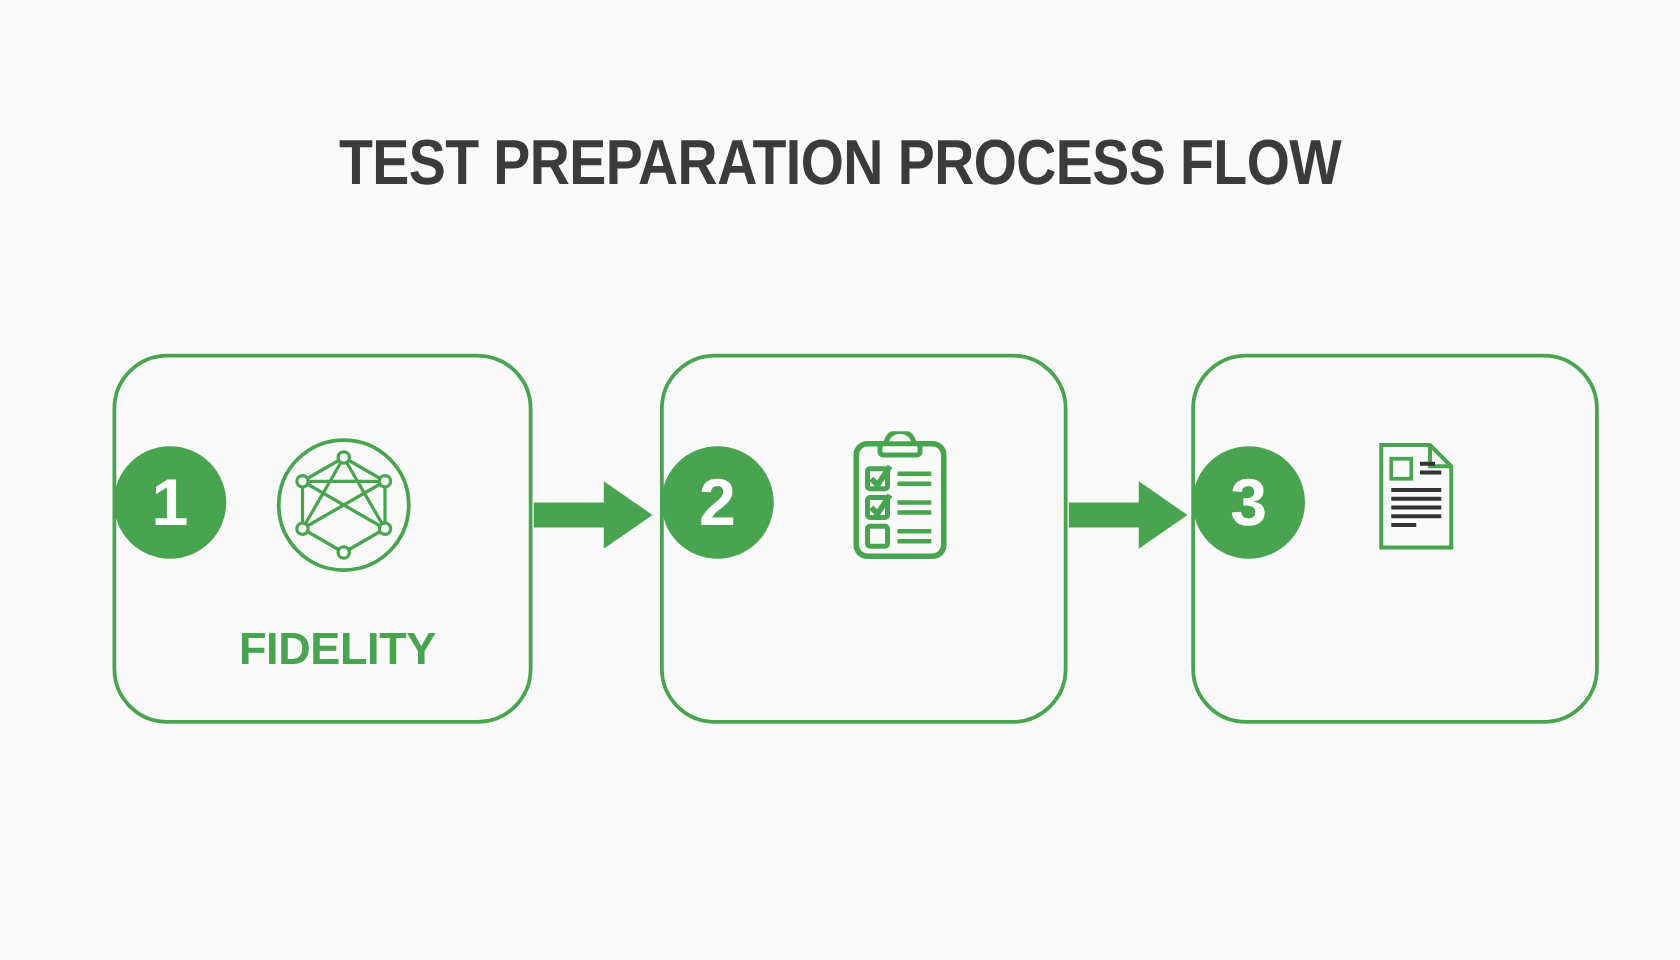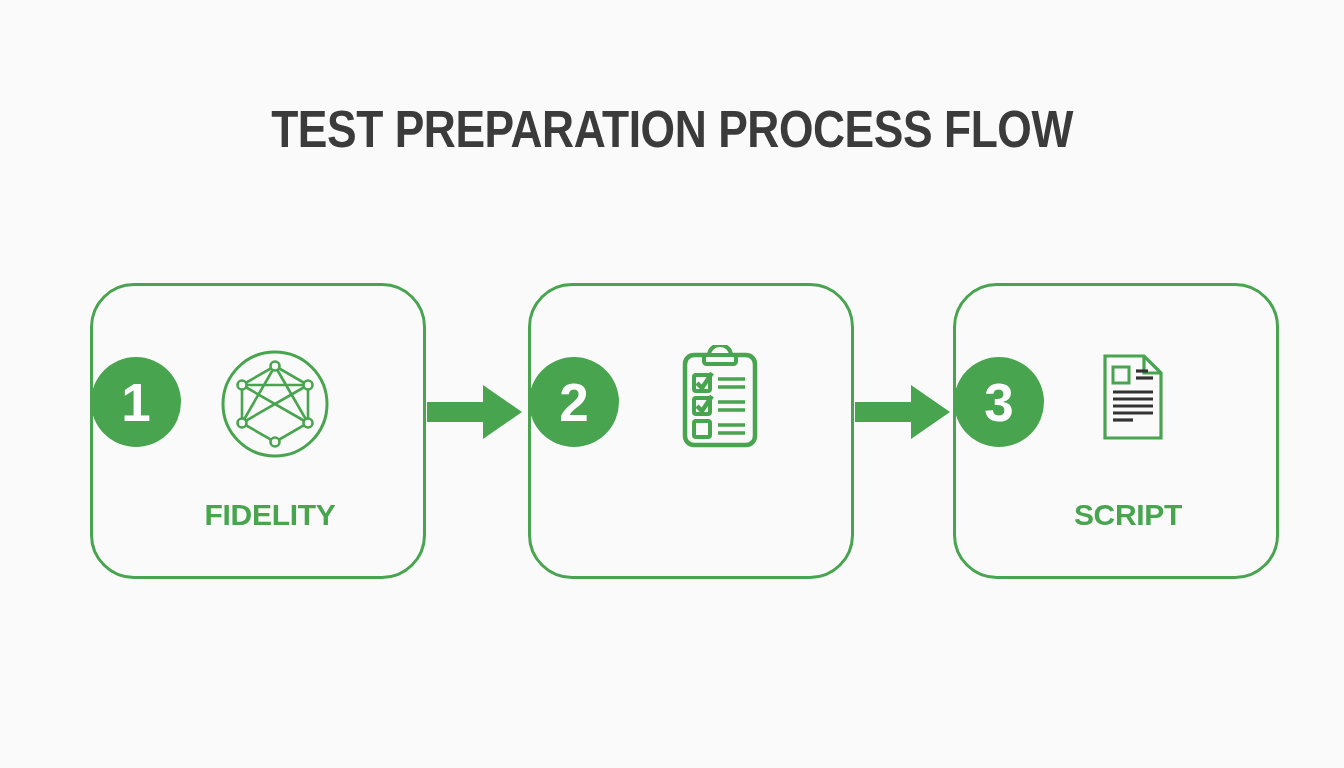--- a/index.html
+++ b/index.html
@@ -42,21 +42,21 @@
     display: flex; align-items: center; justify-content: center;
     line-height: 1;
   }
   .icon-wrap { position: absolute; color: var(--green, #48A44F); }
   .icon-net  { left: 127px; top: 63px; }
   .icon-clip { left: 150px; top: 59px; }
   .icon-doc  { left: 143px; top: 66px; }
   .step-label {
     position: absolute; left: 12px; top: 212px; width: 100%;
     text-align: center;
-    font-size: 30px; font-weight: 700; letter-spacing: -0.3px;
+    font-size: 36px; font-weight: 700; letter-spacing: -0.3px;
     color: var(--green, #48A44F);
     white-space: nowrap;
   }
   .arrow { position: absolute; top: 385px; width: 96px; height: 54px; }
   .arrow-1 { left: 427px; }
   .arrow-2 { left: 855px; }
   .arrow .shaft {
     position: absolute; left: 0; top: 17px;
     width: 57px; height: 20px;
     background: var(--green, #48A44F);
@@ -148,14 +148,13 @@
         <path d="M37 19 H49"></path>
         <path d="M37 26 H54"></path>
         <path d="M14 40 H54"></path>
         <path d="M14 47 H54"></path>
         <path d="M14 54 H54"></path>
         <path d="M14 61 H54"></path>
         <path d="M14 68 H34"></path>
       </g>
     </svg>
   </span>
-  <div class="step-label">SCRIPT</div>
 </div>
 
 </body></html>

